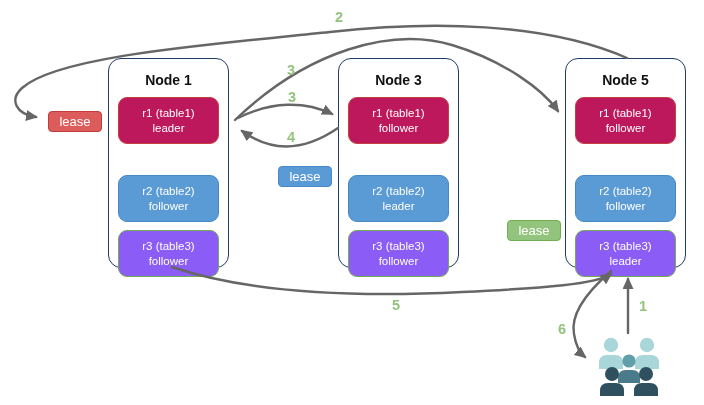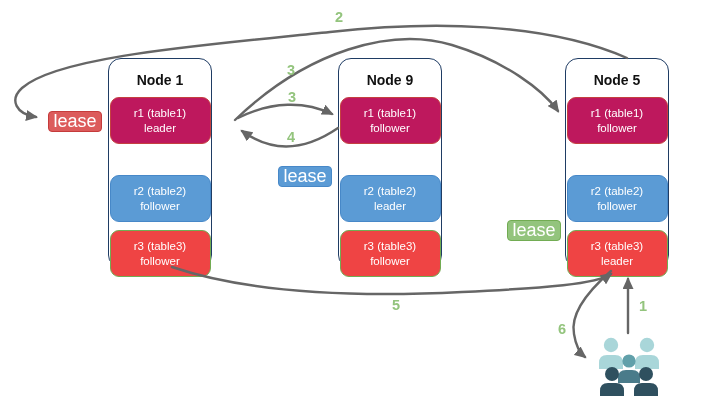--- a/index.html
+++ b/index.html
@@ -2,41 +2,41 @@
 <html><head>
 <meta charset="utf-8">
 <style>
   html,body{margin:0;padding:0;background:#ffffff;}
   .canvas{
     position:relative;width:704px;height:405px;background:#ffffff;overflow:hidden;
     font-family:"Liberation Sans",sans-serif;
   }
   
   .node{
-    position:absolute;top:58px;width:104px;height:210px;box-sizing:border-box;
+    position:absolute;top:58px;width:121px;height:210px;box-sizing:border-box;
     background:#ffffff;border:1.6px solid #1F3C64;border-radius:13px;
     display:flex;flex-direction:column;align-items:center;padding:12px 12px 13px;
   }
   .node-title{
     font-size:14px;font-weight:bold;color:#111111;margin-bottom:7px;line-height:19px;
   }
   .replica{
     width:101px;height:47px;box-sizing:border-box;border-radius:9px;
     display:flex;flex-direction:column;align-items:center;justify-content:center;
     color:#ffffff;font-size:11.5px;line-height:15px;text-align:center;
     margin-bottom:8px;flex:none;
   }
   .replica:last-child{margin-bottom:0;}
   .replica.red  {background:#be185d;border:1.5px solid #C54040;}
   .replica.blue {background:#5B9BD5;border:1.5px solid #4788C8;margin-top:23px;}
-  .replica.green{background:#ef4444;border:1.5px solid #72AC53;}
+  .replica.green{background:#8b5cf6;border:1.5px solid #72AC53;}
   
   .lease{
     position:absolute;width:54px;height:21px;box-sizing:border-box;border-radius:4px;
-    color:#ffffff;font-size:18px;display:flex;align-items:center;justify-content:center;
+    color:#ffffff;font-size:13px;display:flex;align-items:center;justify-content:center;
   }
   .lease.red  {background:#DC5B5B;border:1.5px solid #C53B3B;}
   .lease.blue {background:#5B9BD5;border:1.5px solid #4788C8;}
   .lease.green{background:#93C47D;border:1.5px solid #72AC53;}
   
   svg.arrow-layer{position:absolute;left:0;top:0;pointer-events:none;}
   svg.arrow-layer path.arrow{fill:none;stroke:#666666;stroke-width:2.4;stroke-linecap:round;}
   #ah path{fill:#666666;}
   
   .num{
@@ -61,21 +61,21 @@
       <div>r2 (table2)</div>
       <div>follower</div>
     </div>
     <div class="replica green">
       <div>r3 (table3)</div>
       <div>follower</div>
     </div>
   </div>
 
   <div class="node" style="left:338px">
-    <div class="node-title">Node 9</div>
+    <div class="node-title">Node 3</div>
     <div class="replica red">
       <div>r1 (table1)</div>
       <div>follower</div>
     </div>
     <div class="replica blue">
       <div>r2 (table2)</div>
       <div>leader</div>
     </div>
     <div class="replica green">
       <div>r3 (table3)</div>

